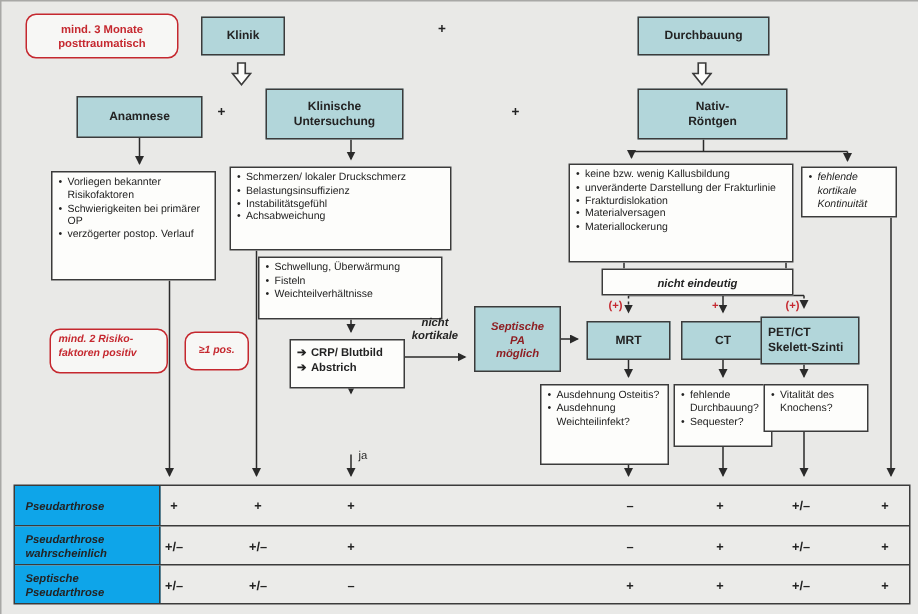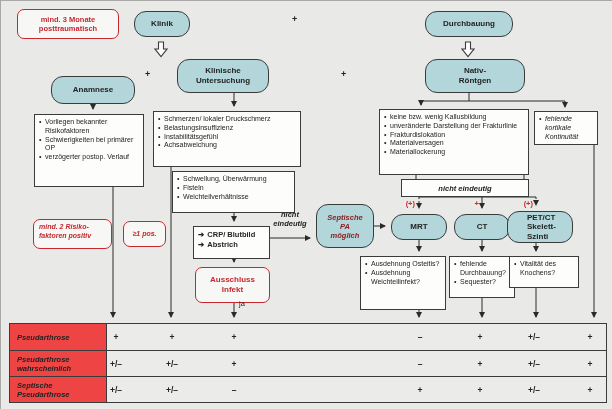--- a/index.html
+++ b/index.html
@@ -4,41 +4,41 @@
 <style>
   html,body{margin:0;padding:0;background:#d6d6d4;}
   #page{
     position:relative;width:612px;height:409px;background:#e9e9e7;
     border:1px solid #a8a8a6;border-bottom:2px solid #8f8f8d;
     font-family:"Liberation Sans", sans-serif;color:#232323;overflow:hidden;
   }
   .abs{position:absolute;box-sizing:border-box;}
   .box{position:absolute;box-sizing:border-box;border:1px solid #3b3b3b;background:#fdfdfb;}
   .cent{display:flex;align-items:center;justify-content:center;text-align:center;}
-  .blue{background:#b2d6da;font-weight:bold;font-size:8px;line-height:1.2;border-radius:12px;}
+  .blue{background:#b2d6da;font-weight:bold;font-size:8px;line-height:1.2;}
   .ml{white-space:pre-line;}
   .bl{padding:3px 2px 2px 2px;font-size:7px;line-height:1.25;}
   .bi{position:relative;padding-left:8px;}
   .bi::before{content:"•";position:absolute;left:2px;top:0;}
   .ital{font-style:italic;}
   .redbox{position:absolute;box-sizing:border-box;background:#f7f7f5;border:1.2px solid #c5282f;
     border-radius:7px;color:#c5282f;font-size:7px;line-height:1.25;}
   .redbold{font-weight:bold;}
   .lbl{position:absolute;font-size:7.5px;line-height:1.15;}
   .plus{position:absolute;font-size:9px;font-weight:600;}
   .rsign{position:absolute;color:#c5282f;font-weight:bold;font-size:7.5px;font-style:normal;}
   .labor{font-size:7.5px;line-height:1.3;padding:3px 2px 2px 4px;font-weight:bold;}
   .labor .lrow{display:flex;gap:3px;align-items:flex-start;}
   svg.overlay{position:absolute;left:0;top:0;z-index:1;}
   .box,.redbox,.lbl,.plus,.rsign{z-index:2;}
   
   .rtable{position:absolute;left:8px;top:322px;width:596px;height:78px;border:1px solid #3b3b3b;background:#ebebe9;z-index:2;}
   .trow{position:relative;height:26px;box-sizing:border-box;}
   .trow + .trow{border-top:1px solid #3b3b3b;}
-  .th{position:absolute;left:0;top:0;bottom:0;width:97px;background:#ef4444;border-right:1px solid #3b3b3b;
+  .th{position:absolute;left:0;top:0;bottom:0;width:97px;background:#0ea5e9;border-right:1px solid #3b3b3b;
       font-size:7.5px;font-weight:bold;font-style:italic;display:flex;align-items:center;padding-left:7px;
       box-sizing:border-box;white-space:pre-line;line-height:1.2;}
   .tv{position:absolute;width:30px;text-align:center;top:50%;transform:translateY(-50%);
       font-size:8.5px;font-weight:600;}
 </style>
 </head>
 <body>
 
 <div id="page">
 
@@ -88,21 +88,21 @@
       <span>Durchbauung</span>
     </div>
 
   <svg class="abs" style="left:153px;top:40px;z-index:2" width="14" height="17">
     <path d="M4.5 1 H9.5 V8 H13 L7 15.5 1 8 H4.5 Z" fill="#fdfdfb" stroke="#3b3b3b" stroke-width="1.1"></path>
   </svg>
   <svg class="abs" style="left:460px;top:40px;z-index:2" width="14" height="17">
     <path d="M4.5 1 H9.5 V8 H13 L7 15.5 1 8 H4.5 Z" fill="#fdfdfb" stroke="#3b3b3b" stroke-width="1.1"></path>
   </svg>
 
-  <div class="box blue cent" style="left:50px;top:75px;width:84px;height:28px">
+  <div class="box blue cent" style="left:50px;top:63px;width:84px;height:28px">
       <span>Anamnese</span>
     </div>
   <div class="plus" style="left:144px;top:68px">+</div>
   <div class="box blue cent ml" style="left:176px;top:58px;width:92px;height:34px"><span class="ml">Klinische
 Untersuchung</span></div>
   <div class="plus" style="left:340px;top:68px">+</div>
   <div class="box blue cent ml" style="left:424px;top:58px;width:100px;height:34px"><span class="ml">Nativ-
 Röntgen</span></div>
 
   <div class="box bl" style="left:33px;top:113px;width:110px;height:73px">
@@ -147,45 +147,43 @@
         <span>➔</span>
         <span>CRP/ Blutbild</span>
       </div>
     <div class="lrow">
         <span>➔</span>
         <span>Abstrich</span>
       </div>
   </div>
 
   <div class="lbl ml" style="left:266px;top:210px;width:46px;text-align:center;font-weight:bold;font-style:italic">nicht
-eindeutig</div>
+kortikale</div>
 
   <div class="box blue cent ml" style="left:315px;top:203px;width:58px;height:44px;color:#8e1f23;font-style:italic;font-size:7.5px"><span class="ml">Septische
 PA
 möglich</span></div>
 
-  <div class="redbox redbold cent ml" style="left:194px;top:266px;width:75px;height:36px;font-size:8px"><span class="ml">Ausschluss
-Infekt</span></div>
   <div class="lbl" style="left:238px;top:299px">ja</div>
 
   <div class="box cent" style="left:400px;top:178px;width:128px;height:18px;font-size:7.5px;font-weight:bold;font-style:italic">
       <span>nicht eindeutig</span>
     </div>
 
   <div class="rsign" style="left:396px;top:198px;width:18px;text-align:right">(+)</div>
   <div class="rsign" style="left:468px;top:198px;width:10px;text-align:right">+</div>
   <div class="rsign" style="left:514px;top:198px;width:18px;text-align:right">(+)</div>
 
   <div class="box blue cent" style="left:453px;top:213px;width:56px;height:26px">
       <span>CT</span>
     </div>
   <div class="box blue cent" style="left:390px;top:213px;width:56px;height:26px">
       <span>MRT</span>
     </div>
-  <div class="box blue ml" style="left:506px;top:210px;width:66px;height:32px;display:flex;align-items:center;padding-left:19px"><span class="ml">PET/CT
+  <div class="box blue ml" style="left:506px;top:210px;width:66px;height:32px;display:flex;align-items:center;padding-left:4px"><span class="ml">PET/CT
 Skelett-Szinti</span></div>
 
   <div class="box bl" style="left:359px;top:255px;width:86px;height:54px">
     <div class="bi">Ausdehnung Osteitis?</div>
     <div class="bi">Ausdehnung Weichteilinfekt?</div>
   </div>
   <div class="box bl" style="left:448px;top:255px;width:66px;height:42px">
     <div class="bi">fehlende Durchbauung?</div>
     <div class="bi">Sequester?</div>
   </div>

